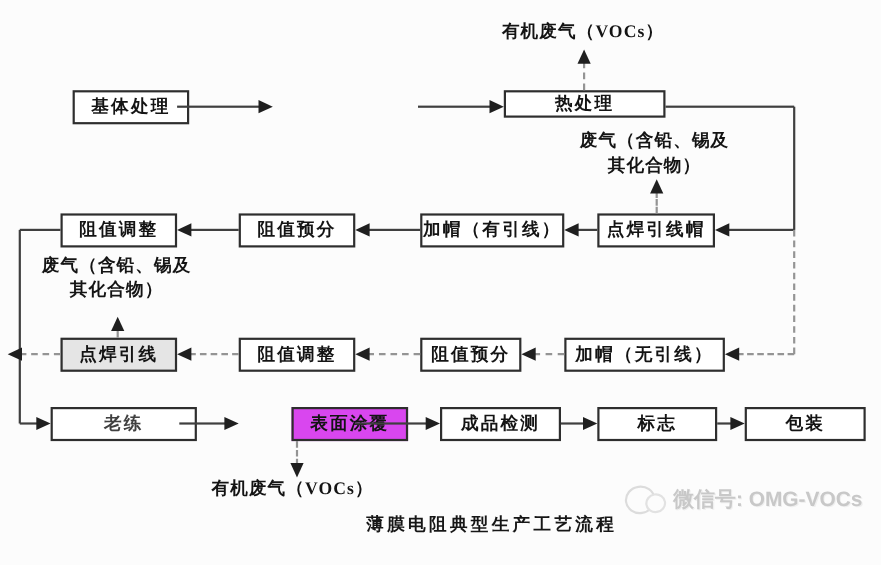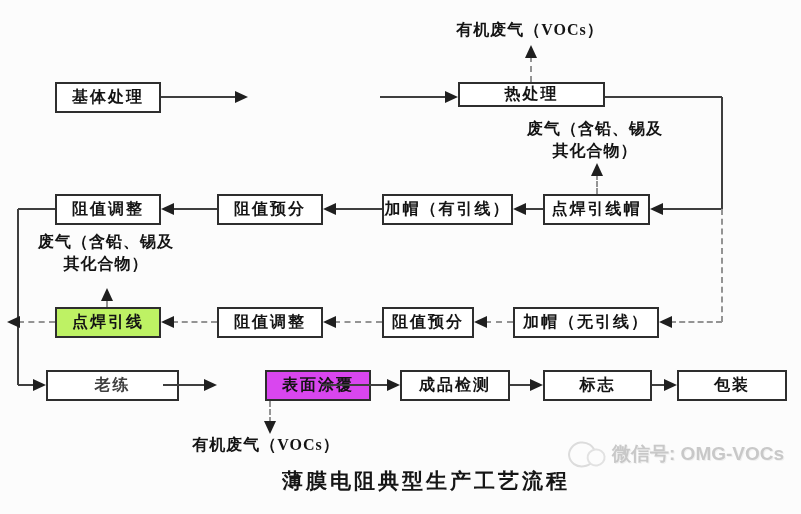--- a/index.html
+++ b/index.html
@@ -33,24 +33,24 @@
     font-weight: 700;
     line-height: 22px;
     letter-spacing: 1px;
     color: #141414;
     white-space: nowrap;
   }
   .hline, .vline { position: absolute; }
   .arrowhead { position: absolute; width: 0; height: 0; }
   .diagram-title {
     position: absolute;
-    left: 426px;
+    left: 447px;
     top: 467px;
     transform: translateX(-50%);
-    font-size: 21px;
+    font-size: 16px;
     font-weight: 700;
     letter-spacing: 3px;
     color: #161616;
     white-space: nowrap;
   }
   .watermark {
     position: absolute;
     left: 566px;
     top: 437px;
     display: flex;
@@ -84,27 +84,27 @@
 
 <div id="stage" style="background: rgb(252, 252, 252);">
   <div class="diagram-title">薄膜电阻典型生产工艺流程</div>
   <div class="watermark">
     <div class="wm-icon">
       <span class="wm-c1"></span>
       <span class="wm-c2"></span>
     </div>
     <div class="wm-text">微信号: OMG-VOCs</div>
   </div>
-<div class="node" style="left: 55px; top: 82px; width: 106px; height: 31px; border-color: rgb(46, 46, 46); background: rgb(255, 255, 255); color: rgb(20, 20, 20);">基体处理</div>
+<div class="node" style="left: 66px; top: 82px; width: 106px; height: 31px; border-color: rgb(46, 46, 46); background: rgb(255, 255, 255); color: rgb(20, 20, 20);">基体处理</div>
     <div class="node" style="left: 458px; top: 82px; width: 147px; height: 25px; border-color: rgb(46, 46, 46); background: rgb(255, 255, 255); color: rgb(20, 20, 20);">热处理</div>
     <div class="node" style="left: 55px; top: 194px; width: 106px; height: 31px; border-color: rgb(46, 46, 46); background: rgb(255, 255, 255); color: rgb(20, 20, 20);">阻值调整</div>
     <div class="node" style="left: 217px; top: 194px; width: 106px; height: 31px; border-color: rgb(46, 46, 46); background: rgb(255, 255, 255); color: rgb(20, 20, 20);">阻值预分</div>
     <div class="node" style="left: 382px; top: 194px; width: 131px; height: 31px; border-color: rgb(46, 46, 46); background: rgb(255, 255, 255); color: rgb(20, 20, 20);">加帽（有引线）</div>
     <div class="node" style="left: 543px; top: 194px; width: 107px; height: 31px; border-color: rgb(46, 46, 46); background: rgb(255, 255, 255); color: rgb(20, 20, 20); font-family: Liberation Serif, serif;">点焊引线帽</div>
-    <div class="node" style="left: 55px; top: 307px; width: 106px; height: 31px; border-color: rgb(46, 46, 46); background: #bef264; color: rgb(20, 20, 20);">点焊引线</div>
+    <div class="node" style="left: 55px; top: 307px; width: 106px; height: 31px; border-color: rgb(46, 46, 46); background: #e5e5e5; color: rgb(20, 20, 20);">点焊引线</div>
     <div class="node" style="left: 217px; top: 307px; width: 106px; height: 31px; border-color: rgb(46, 46, 46); background: rgb(255, 255, 255); color: rgb(20, 20, 20);">阻值调整</div>
     <div class="node" style="left: 382px; top: 307px; width: 92px; height: 31px; border-color: rgb(46, 46, 46); background: rgb(255, 255, 255); color: rgb(20, 20, 20);">阻值预分</div>
     <div class="node" style="left: 513px; top: 307px; width: 146px; height: 31px; border-color: rgb(46, 46, 46); background: rgb(255, 255, 255); color: rgb(20, 20, 20);">加帽（无引线）</div>
     <div class="node" style="left: 46px; top: 370px; width: 133px; height: 31px; border-color: rgb(46, 46, 46); background: rgb(255, 255, 255); color: #404040;">老练</div>
     <div class="node" style="left: 217px; top: 370px; width: 106px; height: 31px; border-color: rgb(46, 46, 46); background: #d946ef; color: rgb(20, 20, 20); margin-left: 48px;">表面涂覆</div>
     <div class="node" style="left: 400px; top: 370px; width: 110px; height: 31px; border-color: rgb(46, 46, 46); background: rgb(255, 255, 255); color: rgb(20, 20, 20);">成品检测</div>
     <div class="node" style="left: 543px; top: 370px; width: 109px; height: 31px; border-color: rgb(46, 46, 46); background: rgb(255, 255, 255); color: rgb(20, 20, 20);">标志</div>
     <div class="node" style="left: 677px; top: 370px; width: 110px; height: 31px; border-color: rgb(46, 46, 46); background: rgb(255, 255, 255); color: rgb(20, 20, 20);">包装</div>
     <div class="annotation" style="left: 530px; top: 19px; color: rgb(20, 20, 20);">
       <div>有机废气（VOCs）</div>

